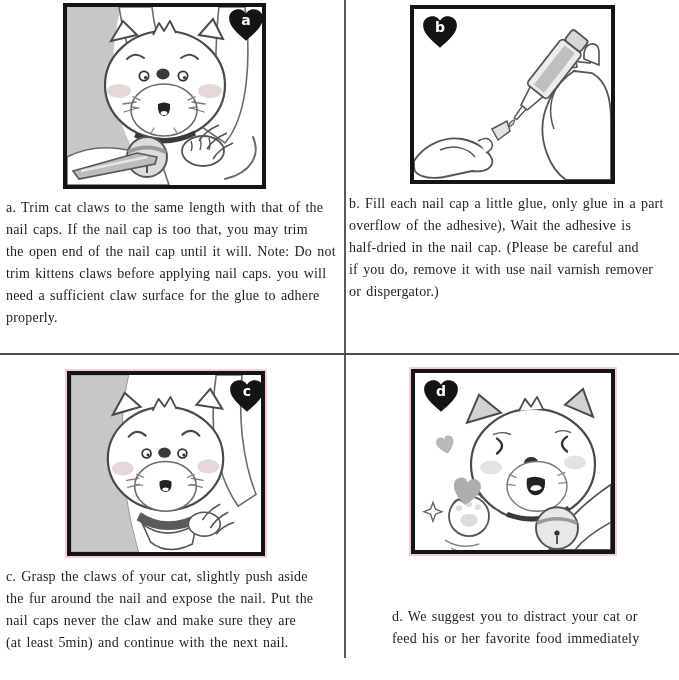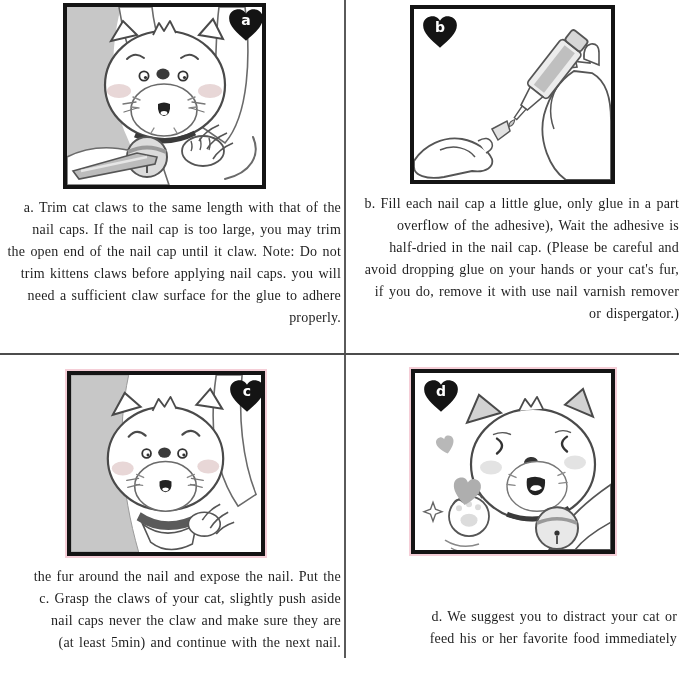--- a/index.html
+++ b/index.html
@@ -8,21 +8,21 @@
   .divider{position:absolute;background:#5a5a5a;}
   #v-divider{left:344px;top:0;width:2px;height:658px;}
   #h-divider{left:0;top:353px;width:679px;height:2px;background:#4c4c4c;}
   .illu-box{position:absolute;background:#ffffff;border:4px solid #141414;box-sizing:border-box;}
   .illu-box.pink-edge{box-shadow:0 0 0 2px rgba(242,189,202,.75);}
   .illu-box svg{display:block;width:100%;height:100%;}
   .badge{position:absolute;width:36px;height:34px;z-index:5;}
   .badge svg{display:block;width:100%;height:100%;}
   .badge .letter{position:absolute;left:0;top:4px;width:100%;text-align:center;
                  font-family:"DejaVu Sans",sans-serif;font-weight:bold;font-size:14px;color:#ffffff;}
-  .instruction{position:absolute;font-size:14px;line-height:22px;word-spacing:1.5px;letter-spacing:.2px;text-align:right;}
+  .instruction{position:absolute;font-size:14px;line-height:22px;word-spacing:1.5px;letter-spacing:.2px;}
   .instruction .line{white-space:nowrap;}
   
   #box-a{left:63px;top:3px;width:203px;height:186px;}
   #box-b{left:410px;top:5px;width:205px;height:179px;}
   #box-c{left:67px;top:371px;width:198px;height:185px;}
   #box-d{left:411px;top:369px;width:204px;height:185px;}
   #badge-a{left:228px;top:8px;}
   #badge-b{left:422px;top:15px;}
   #badge-c{left:229px;top:379px;}
   #badge-d{left:423px;top:379px;}
@@ -230,37 +230,36 @@
   </div>
   <div id="badge-d" class="badge">
     <svg viewBox="0 0 32 30">
         <path d="M16 29 C8 22 1 16 1 9 C1 3 6 1 9.5 1 C13 1 15 3.5 16 5 C17 3.5 19 1 22.5 1 C26 1 31 3 31 9 C31 16 24 22 16 29 Z" fill="#141414"></path>
       </svg>
     <span class="letter">d</span>
   </div>
 
   <div id="text-a" class="instruction">
       <div class="line">a. Trim cat claws to the same length with that of the</div>
-      <div class="line">nail caps. If the nail cap is too large, you may trim</div>
-      <div class="line">the open end of the nail cap until it claw. Note: Do not</div>
+      <div class="line">nail caps. If the nail cap is too that, you may trim</div>
+      <div class="line">the open end of the nail cap until it will. Note: Do not</div>
       <div class="line">trim kittens claws before applying nail caps. you will</div>
       <div class="line">need a sufficient claw surface for the glue to adhere</div>
       <div class="line">properly.</div>
     </div>
   <div id="text-b" class="instruction">
       <div class="line">b. Fill each nail cap a little glue, only glue in a part</div>
       <div class="line">overflow of the adhesive), Wait the adhesive is</div>
       <div class="line">half-dried in the nail cap. (Please be careful and</div>
-      <div class="line">avoid dropping glue on your hands or your cat's fur,</div>
       <div class="line">if you do, remove it with use nail varnish remover</div>
       <div class="line">or dispergator.)</div>
     </div>
   <div id="text-c" class="instruction">
+      <div class="line">c. Grasp the claws of your cat, slightly push aside</div>
       <div class="line">the fur around the nail and expose the nail. Put the</div>
-      <div class="line">c. Grasp the claws of your cat, slightly push aside</div>
       <div class="line">nail caps never the claw and make sure they are</div>
       <div class="line">(at least 5min) and continue with the next nail.</div>
     </div>
   <div id="text-d" class="instruction">
       <div class="line">d. We suggest you to distract your cat or</div>
       <div class="line">feed his or her favorite food immediately</div>
     </div>
 
 </div>
 

